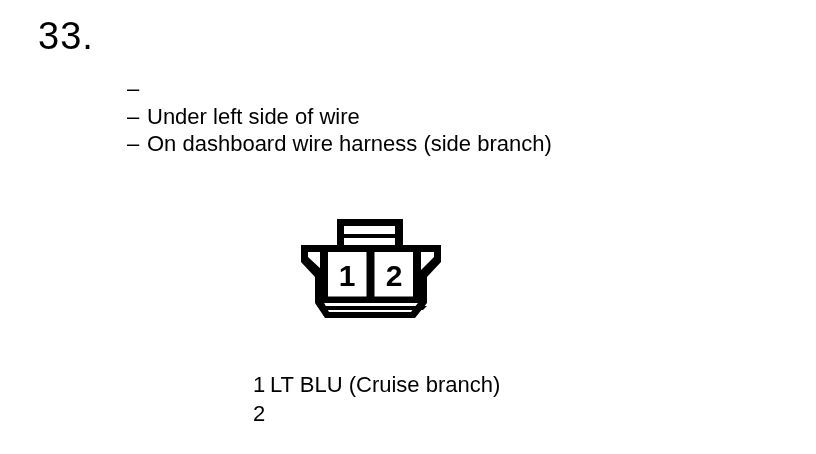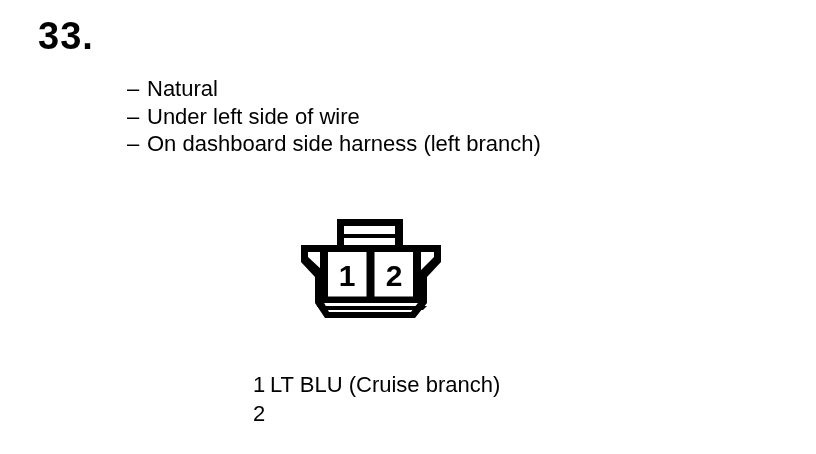--- a/index.html
+++ b/index.html
@@ -12,21 +12,21 @@
     font-family: "Liberation Sans", sans-serif;
     overflow: hidden;
   }
 
   
   .heading {
     position: absolute;
     left: 38px;
     top: 17px;
     display: flex;
-    font-weight: bold;
+    font-weight: normal;
     font-size: 38px;
     line-height: 38px;
     letter-spacing: 1px;
     white-space: nowrap;
   }
   .heading .num {
     display: inline-block;
     width: 92px;
     flex: 0 0 92px;
   }
@@ -80,29 +80,28 @@
 
 <div class="page">
 
   <div class="heading">
     <span class="num">33.</span>
   </div>
 
   <div class="details">
     <div class="detail-line">
       <span class="dash">–</span>
-      <span>Natural</span>
     </div>
     <div class="detail-line">
       <span class="dash">–</span>
       <span>Under left side of wire</span>
     </div>
     <div class="detail-line">
       <span class="dash">–</span>
-      <span>On dashboard side harness (left branch)</span>
+      <span>On dashboard wire harness (side branch)</span>
     </div>
   </div>
 
   <svg class="connector" viewBox="296 215 152 108" xmlns="http://www.w3.org/2000/svg" aria-hidden="true">
 
     <g>
       <rect x="337" y="219" width="66" height="33" fill="#000000"></rect>
       <rect x="344" y="226" width="51" height="8" fill="#ffffff"></rect>
       <rect x="344" y="238" width="51" height="7" fill="#ffffff"></rect>
     </g>

